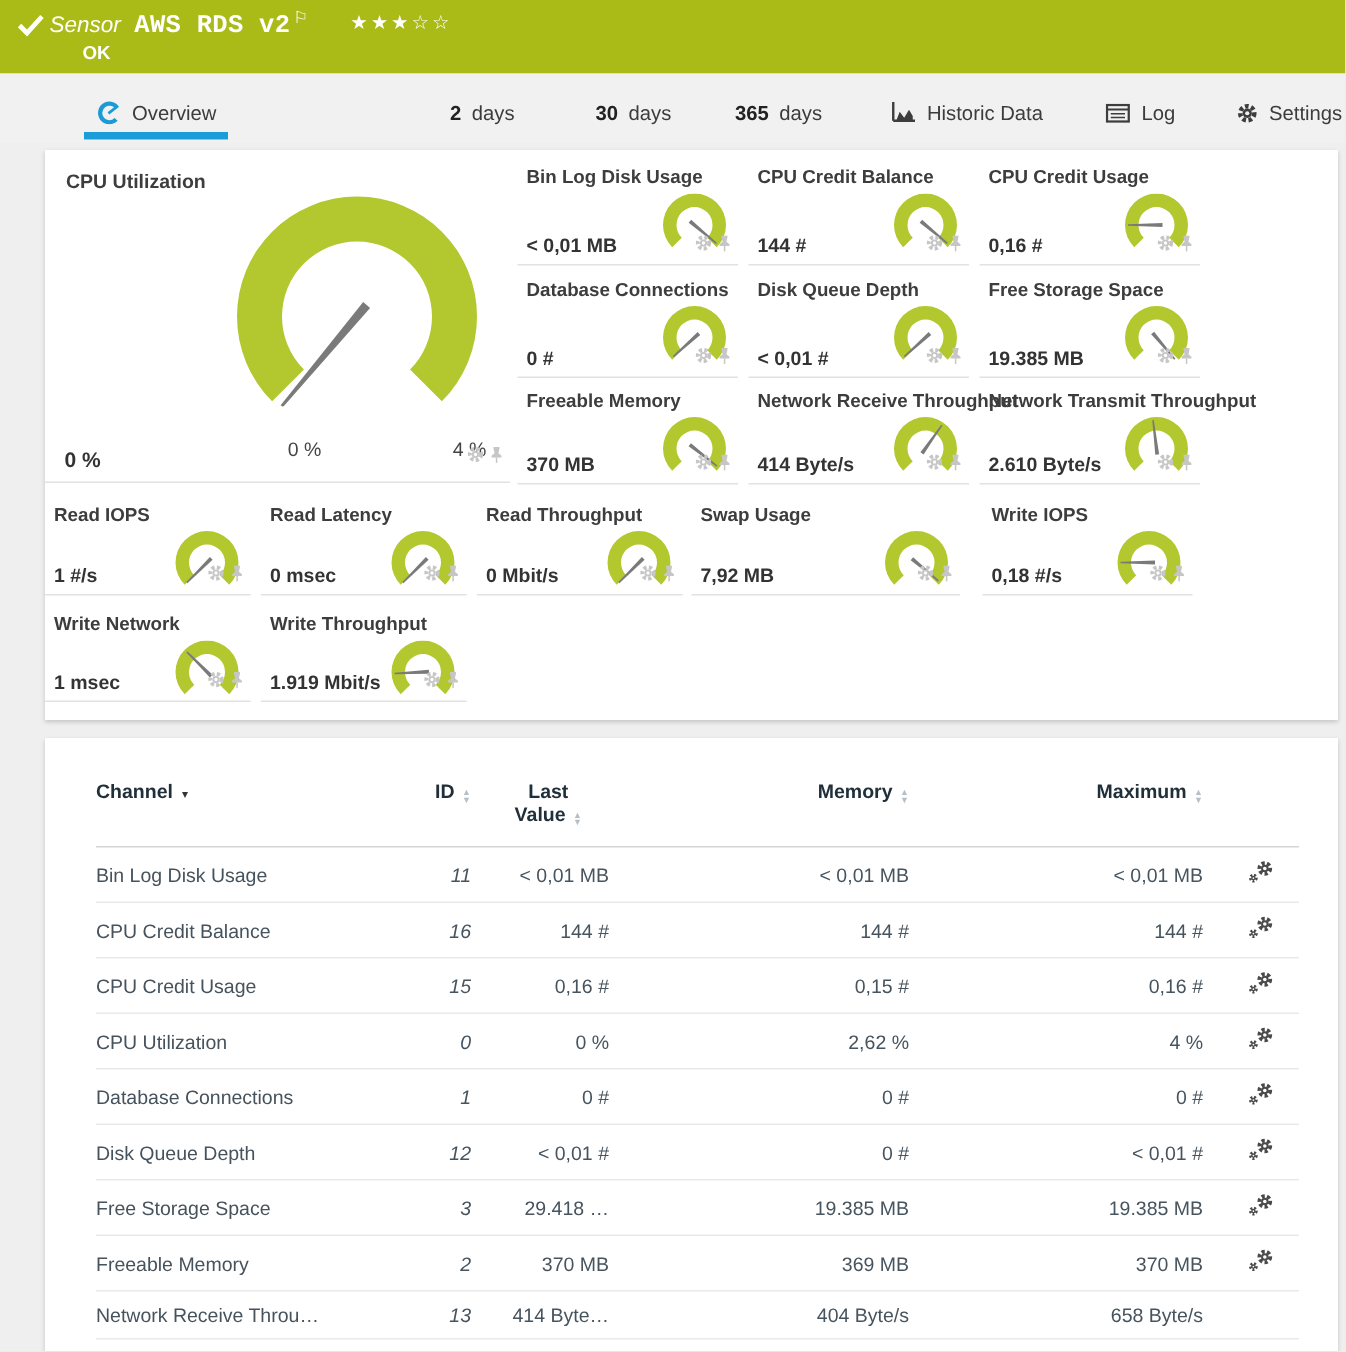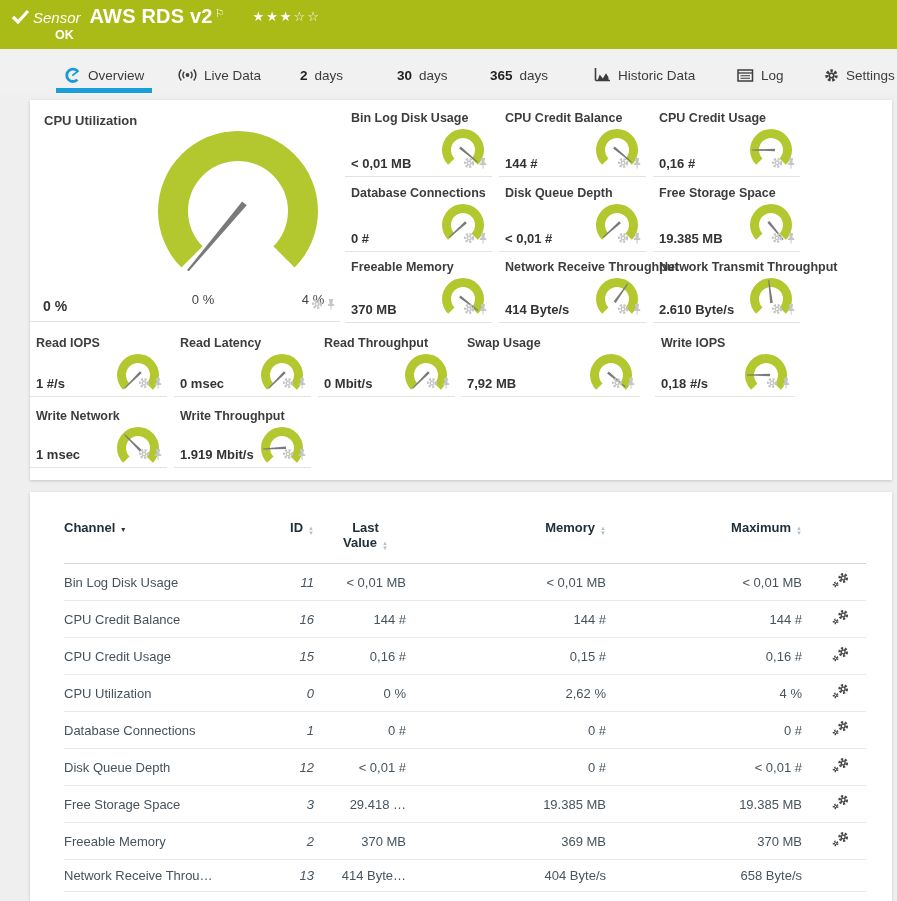--- a/index.html
+++ b/index.html
@@ -4,21 +4,21 @@
 <style>
   html,body{margin:0;padding:0;background:#e9e9e9;}
   .page{position:relative;width:897px;height:901px;overflow:hidden;background:#efefef;
         font-family:"Liberation Sans","DejaVu Sans",sans-serif;color:#333;}
 
   
   .topbar{position:absolute;left:0;top:0;width:100%;height:49px;background:#aaba17;color:#fff;}
   .check{position:absolute;left:11px;top:9px;}
   .sensor-line{position:absolute;left:33px;top:5px;white-space:nowrap;}
   .type-label{font-style:italic;font-size:15px;margin-right:9px;}
-  .sensor-name{font-weight:700;font-size:20px;letter-spacing:.2px;}
+  .sensor-name{font-weight:700;font-size:17px;letter-spacing:.2px;font-family:Liberation Mono, monospace;}
   .flag{font-size:11px;vertical-align:super;margin-left:2px;}
   .stars{font-size:13px;letter-spacing:2px;margin-left:28px;vertical-align:2px;}
   .status-ok{position:absolute;left:55px;top:28px;font-weight:700;font-size:12.5px;}
 
   
   .tabs{position:absolute;left:0;top:49px;width:100%;height:46px;background:#f1f1f1;}
   .tab{position:absolute;top:0;height:100%;display:flex;align-items:center;gap:7px;
        padding:6px 0 0 8px;box-sizing:border-box;font-size:13.5px;color:#3c3c3c;cursor:pointer;}
   .tab .tab-ico{display:flex;align-items:center;}
   .tab .tab-ico:empty{display:none;}
@@ -86,30 +86,20 @@
       <span class="tab-ico">
           <svg width="17" height="16" viewBox="0 0 17 16">
             <path d="M13.4 12.6A6.2 6.2 0 1 1 14.2 5" fill="none" stroke="#1b9ad5" stroke-width="2.8"></path>
             <path d="M8.3 8.6L13.6 4.4" stroke="#1b9ad5" stroke-width="1.8"></path>
           </svg>
         </span>
 
       <span class="tab-label">Overview</span>
     </a>
 
-    <a class="tab" style="left: 170px; width: 92px;">
-      <span class="tab-ico">
-          <svg width="19" height="14" viewBox="0 0 19 14">
-            <circle cx="9.5" cy="7" r="1.9" fill="#3d3d3d"></circle>
-            <path d="M6.3 3.7a4.6 4.6 0 0 0 0 6.6M3.3 1.4a8.3 8.3 0 0 0 0 11.2M12.7 3.7a4.6 4.6 0 0 1 0 6.6M15.7 1.4a8.3 8.3 0 0 1 0 11.2" fill="none" stroke="#3d3d3d" stroke-width="1.5"></path>
-          </svg>
-        </span>
-
-      <span class="tab-label">Live Data</span>
-    </a>
 
     <a class="tab" style="left: 292px; width: 62px;">
 
       <span class="tab-num">2</span>
       <span class="tab-label">days</span>
     </a>
 
     <a class="tab" style="left: 389px; width: 66px;">
 
       <span class="tab-num">30</span>

